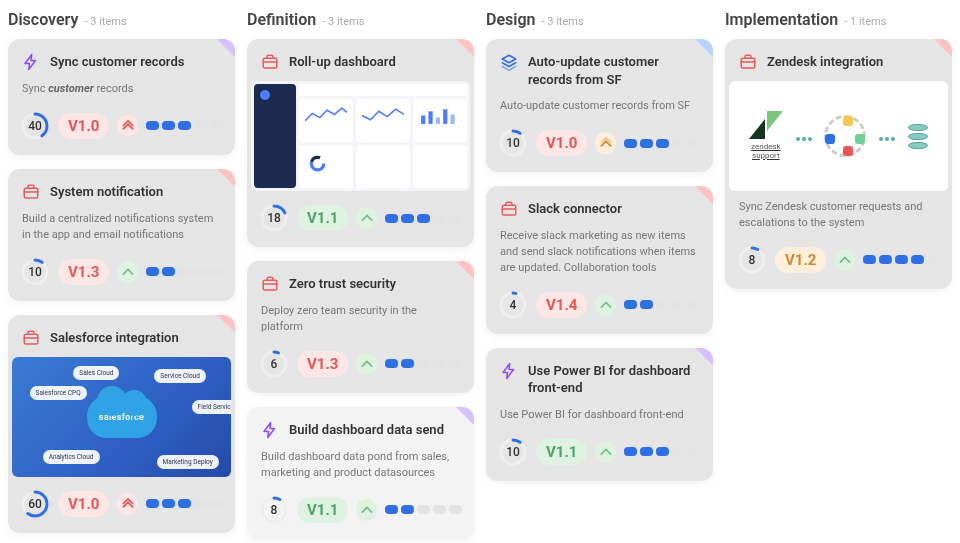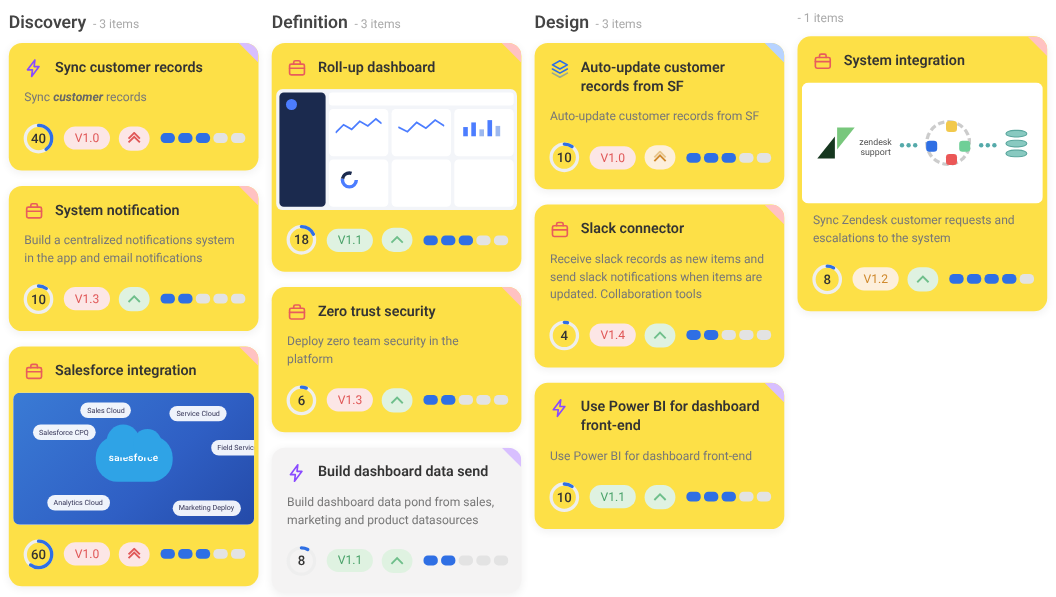--- a/index.html
+++ b/index.html
@@ -27,21 +27,21 @@
     display: flex;
     align-items: baseline;
     gap: 6px;
   }
   .col-header .count {
     color: #aaa;
     font-size: 11px;
     font-weight: 400;
   }
   .card {
-    background: #fde047;
+    background: #e5e5e5;
     border-radius: 12px;
     box-shadow: 0 2px 8px rgba(0,0,0,0.06);
     margin-bottom: 14px;
     position: relative;
     overflow: hidden;
   }
   .card.dim { background: #f4f3f3; }
   .corner {
     position: absolute;
     top: 0; right: 0;
@@ -97,22 +97,22 @@
     display: flex;
     align-items: center;
     justify-content: center;
     font-size: 12px;
     color: #333;
     font-weight: 500;
   }
   .pill {
     border-radius: 16px;
     padding: 4px 10px;
-    font-size: 11px;
-    font-weight: 400;
+    font-size: 15px;
+    font-weight: 700;
     display: flex;
     align-items: center;
     justify-content: center;
   }
   .pill.v-red   { background: #fce6e6; color: #e05858; }
   .pill.v-amber { background: #fdefdb; color: #d08a2e; }
   .pill.v-green { background: #dff2e1; color: #4ba36a; }
   .pill.prio { width: 28px; height: 22px; padding: 0; }
   .pill.prio svg { width: 14px; height: 12px; }
   .dots {
@@ -165,21 +165,21 @@
   }
 
   .zd-thumb {
     height: 110px;
     background: #fff;
     display: flex;
     align-items: center;
     justify-content: space-evenly;
     padding: 0 8px;
   }
-  .zd-logo { display:flex; flex-direction:row; align-items:flex-end; gap:4px; }
+  .zd-logo { display:flex; flex-direction:column; align-items:center; gap:4px;text-decoration:underline; }
   .zd-shape { position:relative; width:34px; height:28px; }
   .zd-tri1 { position:absolute; left:0; bottom:0; width:0; height:0; border-left:16px solid transparent; border-right:0 solid transparent; border-bottom:20px solid #16371f; }
   .zd-tri2 { position:absolute; right:0; top:0; width:0; height:0; border-right:16px solid transparent; border-left:0 solid transparent; border-top:20px solid #78c77c; }
   .zd-text { font-size:8px; color:#555; text-align:center; line-height:1.1; }
   .zd-dots span { width:4px; height:4px; border-radius:50%; display:inline-block; background:#5aa; margin:0 1px; }
   .donut { width:42px; height:42px; border-radius:50%; border:3px dashed #ccc; position:relative; }
   .donut .seg { position:absolute; width:10px; height:10px; border-radius:3px; }
   .stack { display:flex; flex-direction:column; gap:2px; }
   .cyl { width:20px; height:7px; background:#88c9c0; border-radius:50%/60%; border:1px solid #5aa79e; }
 
@@ -493,21 +493,21 @@
     <div class="corner" style="background:#ffc2c2"></div>
     <div class="card-head">
       <div class="type-icon"><svg viewBox="0 0 24 24" fill="none" stroke="#e85c5c" stroke-width="2" stroke-linejoin="round" stroke-linecap="round">
               <rect x="3" y="7" width="18" height="13" rx="2"></rect>
               <path d="M8 7V5a2 2 0 0 1 2-2h4a2 2 0 0 1 2 2v2"></path>
               <path d="M3 12h18"></path>
             </svg></div>
       <div class="card-title">Slack connector</div>
     </div>
 
-    <div class="desc">Receive slack records as new items and send slack notifications when items are updated. Collaboration tools</div>
+    <div class="desc">Receive slack marketing as new items and send slack notifications when items are updated. Collaboration tools</div>
     <div class="meta-row">
       <div class="ring">
     <svg width="30" height="30">
               <circle cx="15" cy="15" r="12" stroke="#eee" stroke-width="3" fill="none"></circle>
               <circle cx="15" cy="15" r="12" stroke="#2f6fe4" stroke-width="3" fill="none" stroke-dasharray="75.39822368615503" stroke-dashoffset="72.38229473870884" stroke-linecap="round"></circle>
             </svg>
     <div class="num">4</div>
   </div>
       <div class="pill v-red">V1.4</div>
       <div class="pill prio v-green">
@@ -553,31 +553,32 @@
             <span class="dot on"></span>
             <span class="dot on"></span>
             <span class="dot "></span>
             <span class="dot "></span>
           </div>
     </div>
   </div>
      </div>
     <div class="column">
        <div class="col-header">
+         <span>Implementation</span>
          <span class="count">- 1 items</span>
        </div>
        <div class="card ">
     <div class="corner" style="background:#ffc2c2"></div>
     <div class="card-head">
       <div class="type-icon"><svg viewBox="0 0 24 24" fill="none" stroke="#e85c5c" stroke-width="2" stroke-linejoin="round" stroke-linecap="round">
               <rect x="3" y="7" width="18" height="13" rx="2"></rect>
               <path d="M8 7V5a2 2 0 0 1 2-2h4a2 2 0 0 1 2 2v2"></path>
               <path d="M3 12h18"></path>
             </svg></div>
-      <div class="card-title">System integration</div>
+      <div class="card-title">Zendesk integration</div>
     </div>
     <div class="thumb">
           <div class="zd-thumb">
       <div class="zd-logo">
               <div class="zd-shape">
                 <div class="zd-tri1"></div>
                 <div class="zd-tri2"></div>
               </div>
               <div class="zd-text">zendesk<br>support</div>
             </div>

